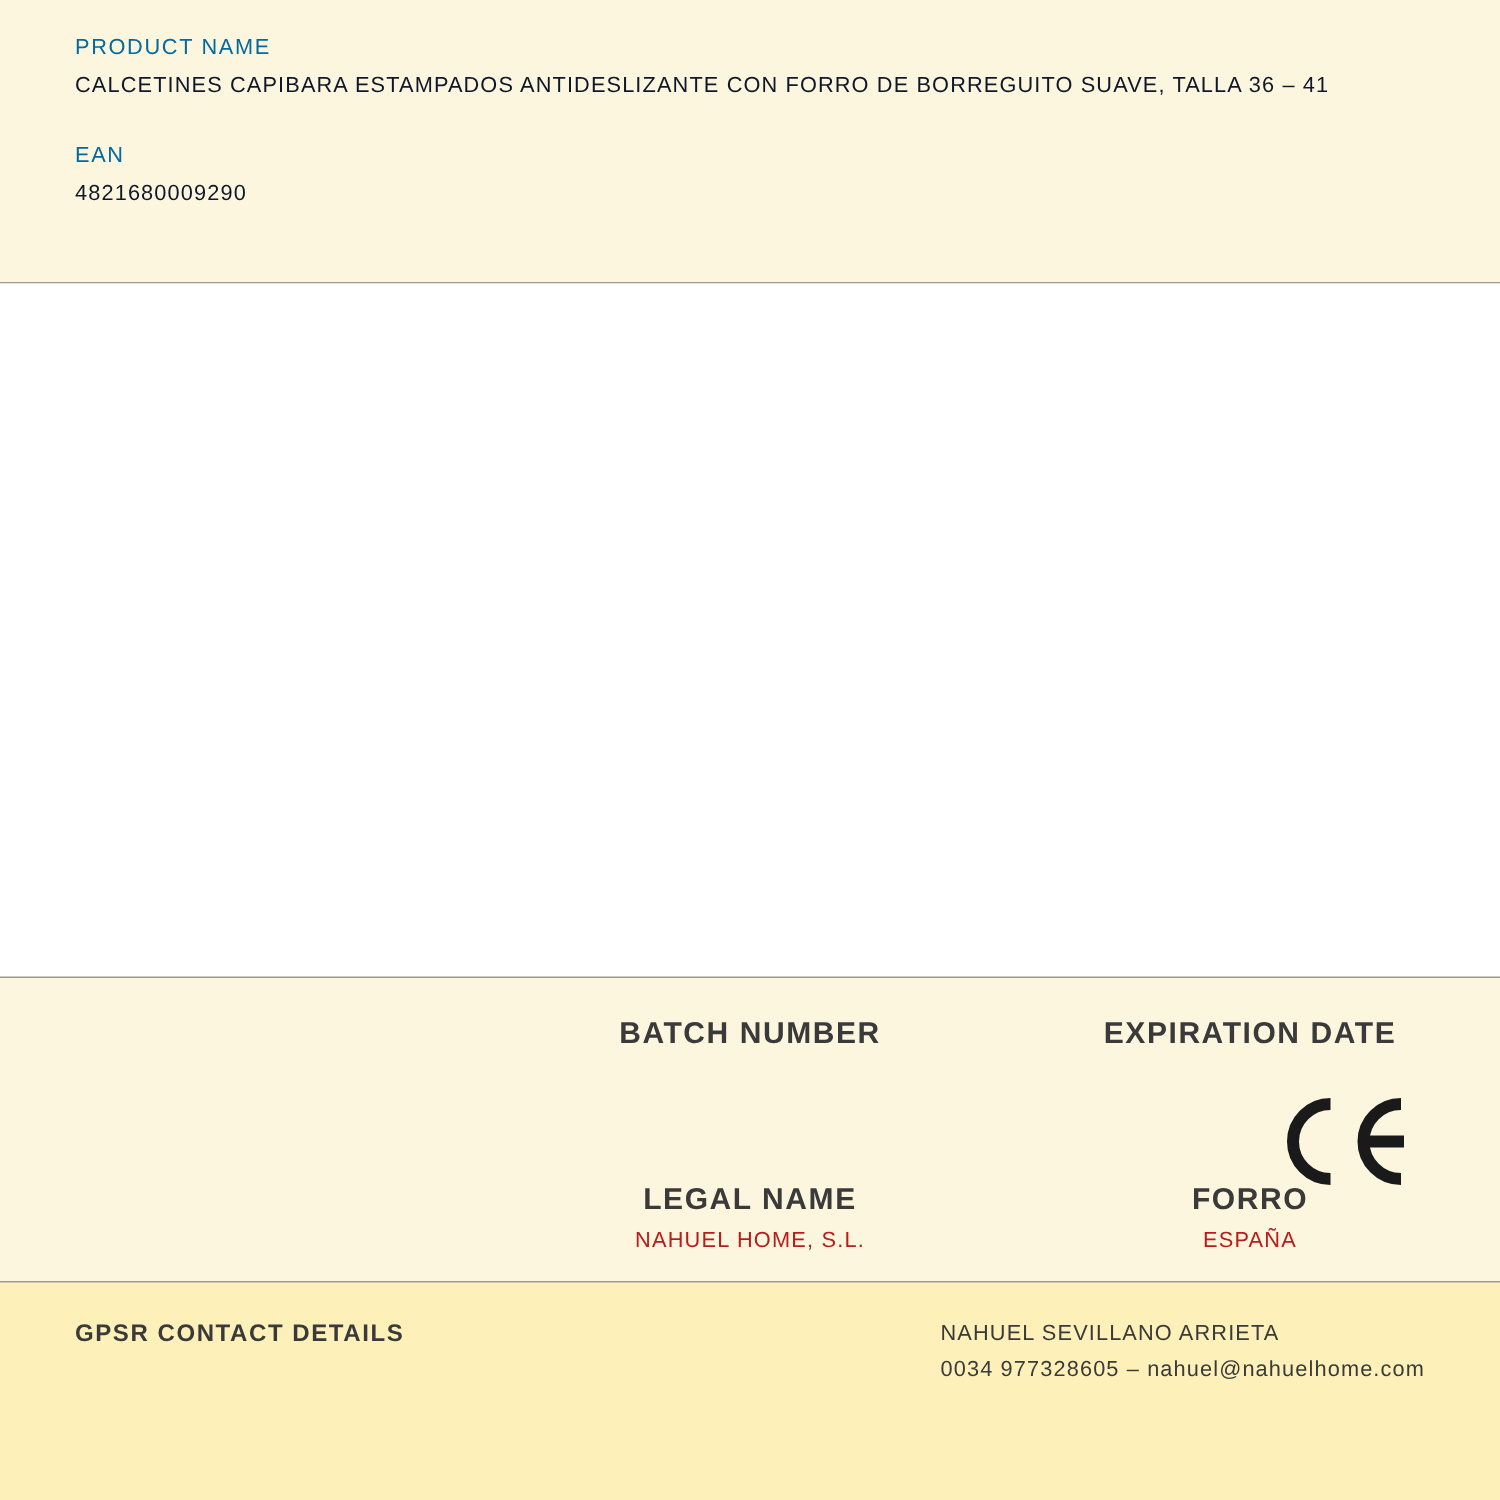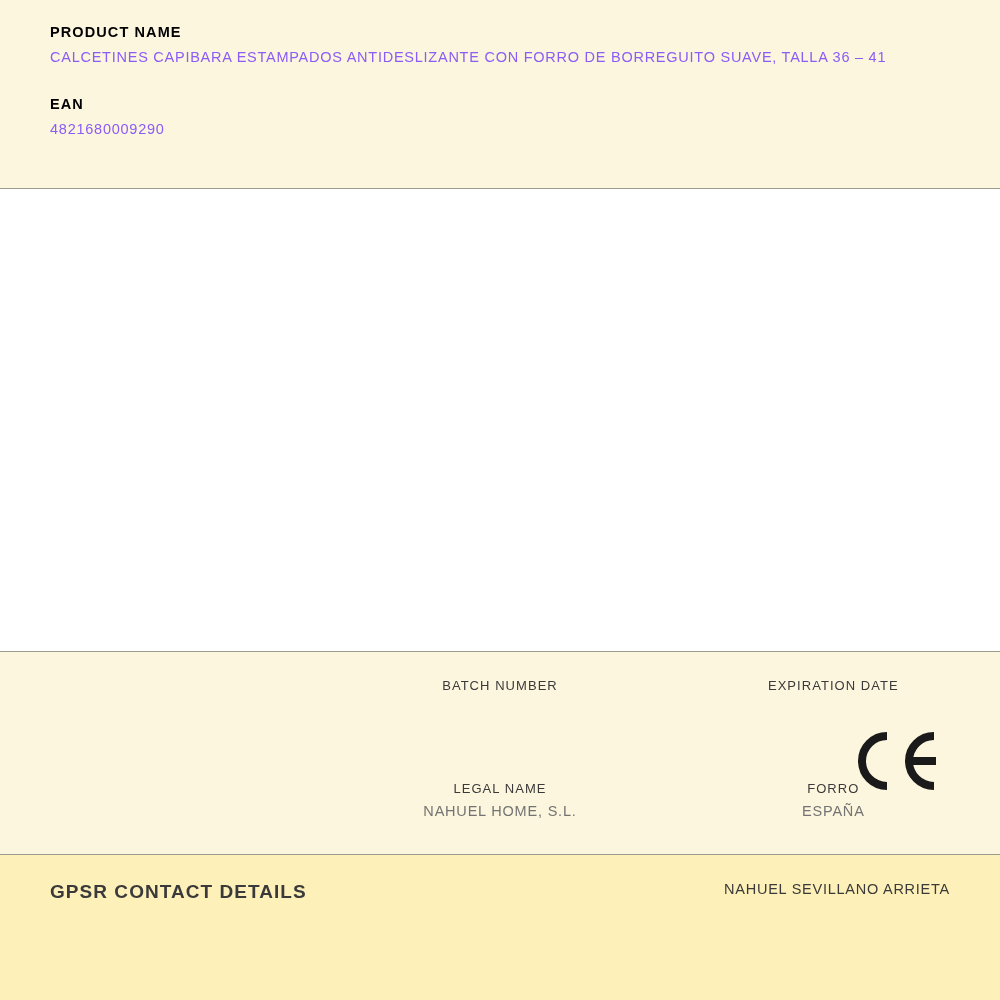--- a/index.html
+++ b/index.html
@@ -26,30 +26,30 @@
   
   .top-section {
     background: #fdf6de;
     padding: 24px 50px 18px 50px;
     box-sizing: border-box;
     border-bottom: 1px solid #9a9a8e;
     height: 189px;
   }
   .field-label {
     font-size: 14.5px;
-    font-weight: 700;
+    font-weight: 400;
     letter-spacing: 1.1px;
-    color: #000000;
+    color: #0369a1;
     margin: 0 0 9px 0;
   }
   .field-value {
     font-size: 14.5px;
     font-weight: 400;
     letter-spacing: 0.75px;
-    color: #8b5cf6;
+    color: #0f172a;
     margin: 0;
   }
   .block-gap {
     height: 31px;
   }
 
   
   .blank-area {
     flex: 1 1 auto;
     background: #ffffff;
@@ -67,31 +67,31 @@
   }
   .info-grid {
     display: grid;
     grid-template-columns: 1fr 1fr 1fr;
     text-align: center;
   }
   .info-cell {
     padding: 0 10px;
   }
   .info-title {
-    font-size: 13px;
-    font-weight: 400;
+    font-size: 20px;
+    font-weight: 700;
     letter-spacing: 1.05px;
     color: #3a3a3a;
     margin: 0;
   }
   .info-value {
     font-size: 14.5px;
     font-weight: 400;
     letter-spacing: 0.8px;
-    color: #737373;
+    color: #b91c1c;
     margin: 7px 0 0 0;
     min-height: 18px;
   }
   .info-row-2 {
     margin-top: 63px;
   }
   .ce-mark {
     position: absolute;
     right: 62px;
     top: 76px;
@@ -103,21 +103,21 @@
   .footer-section {
     background: #fdf0b8;
     height: 145px;
     box-sizing: border-box;
     padding: 26px 50px 0 50px;
     display: flex;
     justify-content: space-between;
     align-items: flex-start;
   }
   .footer-label {
-    font-size: 19px;
+    font-size: 16px;
     font-weight: 700;
     letter-spacing: 1.05px;
     color: #3a3a3a;
     margin: 0;
     white-space: nowrap;
   }
   .footer-lines {
     text-align: left;
   }
   .footer-line {
@@ -177,16 +177,17 @@
 
       <path d="M88 8 A25 25 0 1 0 88 58" fill="none" stroke="#1a1a1a" stroke-width="8"></path>
       <rect x="62" y="29" width="28" height="8" fill="#1a1a1a"></rect>
     </svg>
   </div>
 
   <div class="footer-section">
     <p class="footer-label">GPSR CONTACT DETAILS</p>
     <div class="footer-lines">
       <p class="footer-line">NAHUEL SEVILLANO ARRIETA</p>
+      <p class="footer-line">0034 977328605 – nahuel@nahuelhome.com</p>
     </div>
   </div>
 
 </div>
 
 </body></html>

